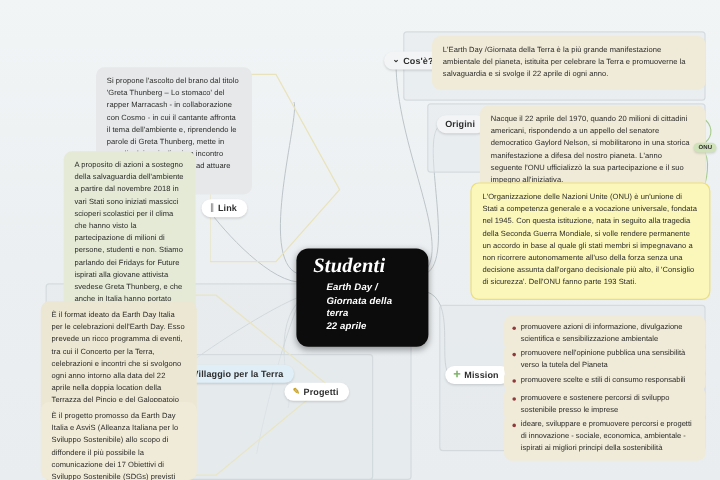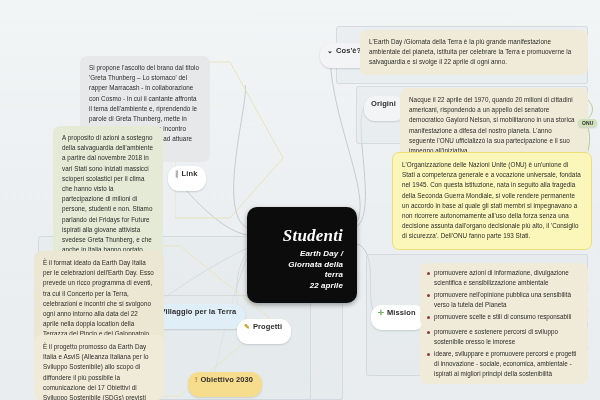--- a/index.html
+++ b/index.html
@@ -24,22 +24,22 @@
     border-radius: 3px;
   }
   .panel.dash { border-style: solid; background: rgba(226,231,235,0.45); }
 
   
   .root {
     position: absolute;
     background: #0c0c0c;
     border-radius: 10px;
     color: #ffffff;
-    text-align: right;
-    padding: 20px 14px 11px 14px;
+    text-align: left;
+    padding: 6px 14px 11px 14px;
     box-shadow: 0 2px 5px rgba(0,0,0,0.35);
   }
   .root-title {
     font-family: "Liberation Serif", serif;
     font-style: italic;
     font-weight: bold;
     font-size: 17px;
     letter-spacing: .2px;
     line-height: 1.05;
   }
@@ -51,21 +51,21 @@
     margin-top: 4px;
     letter-spacing: .1px;
     margin-left: 11px;
   }
 
   
   .pill {
     position: absolute;
     background: #ffffff;
     border-radius: 11px;
-    padding: 3px 9px 13px 7px;
+    padding: 3px 9px 3px 7px;
     font-size: 7.5px;
     font-weight: bold;
     color: #2e2e2e;
     white-space: nowrap;
     box-shadow: 0 1px 2px rgba(0,0,0,0.14);
     display: flex;
     align-items: center;
     gap: 3px;
     letter-spacing: .1px;
   }
@@ -215,19 +215,15 @@
     <span class="ic" style="color:#2a8a3e;">▮</span>
     <span>Il Villaggio per la Terra</span>
   </div>
   <div class="box beige" style="left:34px; top:251px; width:130px;">È  il format ideato da Earth Day Italia per le celebrazioni dell'Earth Day. Esso prevede un ricco programma di eventi, tra cui il Concerto per la Terra, celebrazioni e incontri che si svolgono ogni anno intorno alla data del 22 aprile nella doppia location della Terrazza del Pincio e del Galoppatoio di Villa Borghese a Roma.</div>
 
   <div class="pill" style="left:237px; top:319px;">
     <span class="ic" style="color:#c9a227;">✎</span>
     <span>Progetti</span>
   </div>
 
-  <div class="pill yellow" style="left:188px; top:372px;">
-    <span class="ic" style="color:#b07d1a;">!</span>
-    <span>Obiettivo 2030</span>
-  </div>
   <div class="box cream" style="left:34px; top:335px; width:130px; height:65px; overflow:hidden;">È il progetto promosso da Earth Day Italia e AsviS (Alleanza Italiana per lo Sviluppo Sostenibile) allo scopo di diffondere il più possibile la comunicazione dei 17 Obiettivi di Sviluppo Sostenibile (SDGs) previsti dall'Agenda 2030 dell'Onu, degli obiettivi generali che mirano a raggiungere un'ampia gamma di problematiche strettamente intrecciate riguardanti lo sviluppo economico e sociale, quali la povertà, la fame, la salute, l'istruzione,</div>
 
 </div>
 
 </body></html>

